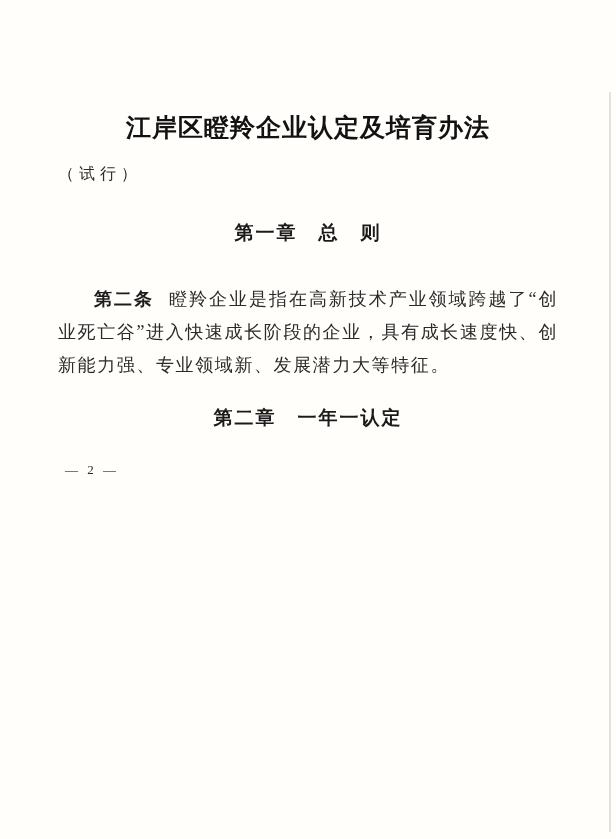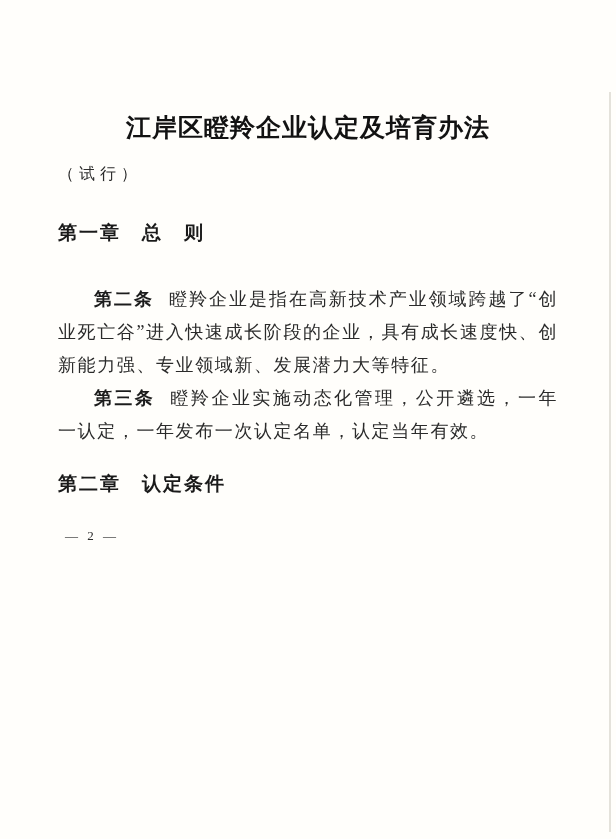--- a/index.html
+++ b/index.html
@@ -43,20 +43,21 @@
   .doc-subtitle {
     margin-top: 17px;
     text-align: left;
     font-size: 16px;
     letter-spacing: 5px;
     line-height: 22px;
     color: #2c2c2c;
   }
   .chapter-heading {
     margin: 34px 0 0 0;
+    text-align: center;
     font-size: 19px;
     font-weight: 700;
     letter-spacing: 2px;
     line-height: 28px;
     color: #1a1a1a;
   }
   .chapter-heading.second {
     margin-top: 22px;
   }
   .articles {
@@ -97,25 +98,22 @@
   <h1 class="doc-title">江岸区瞪羚企业认定及培育办法</h1>
 
   <div class="doc-subtitle">（试行）</div>
 
   <h2 class="chapter-heading">第一章　总　则</h2>
 
   <div class="articles">
     <p class="article">
       <span class="article-lead">第二条</span><span>瞪羚企业是指在高新技术产业领域跨越了“创业死亡谷”进入快速成长阶段的企业，具有成长速度快、创新能力强、专业领域新、发展潜力大等特征。</span>
     </p>
-    <p class="article">
-      <span class="article-lead">第三条</span><span>瞪羚企业实施动态化管理，公开遴选，一年一认定，一年发布一次认定名单，认定当年有效。</span>
-    </p>
   </div>
 
-  <h2 class="chapter-heading second">第二章　认定条件</h2>
+  <h2 class="chapter-heading second">第二章　一年一认定</h2>
 
   <div class="articles second">
   </div>
 
   <div class="page-number">— 2 —</div>
 
 </div>
 
 </body></html>

